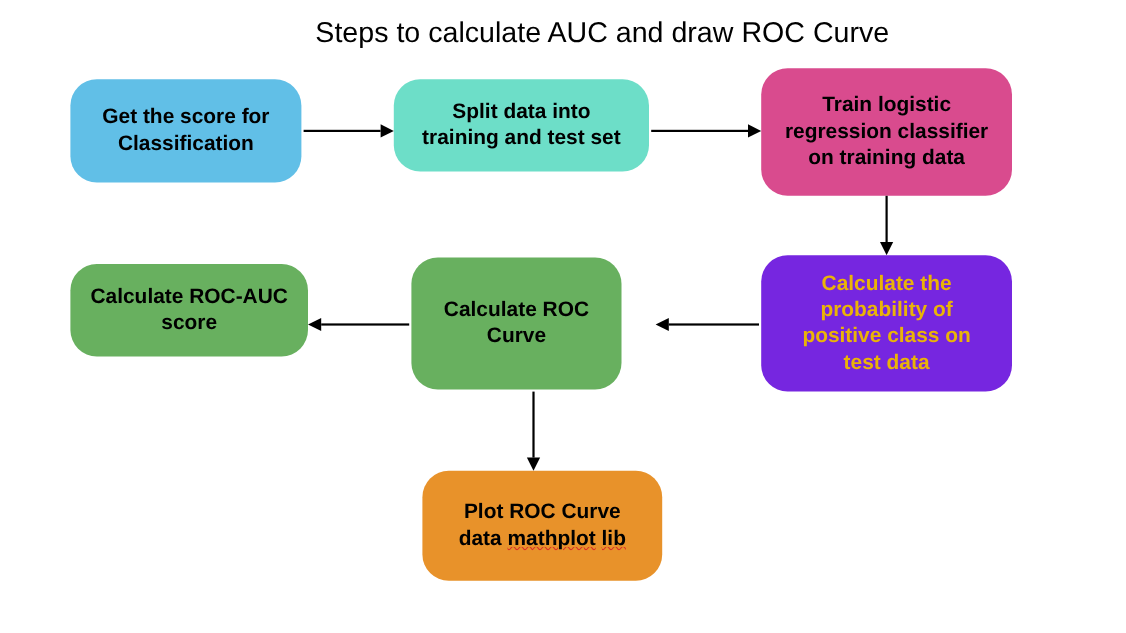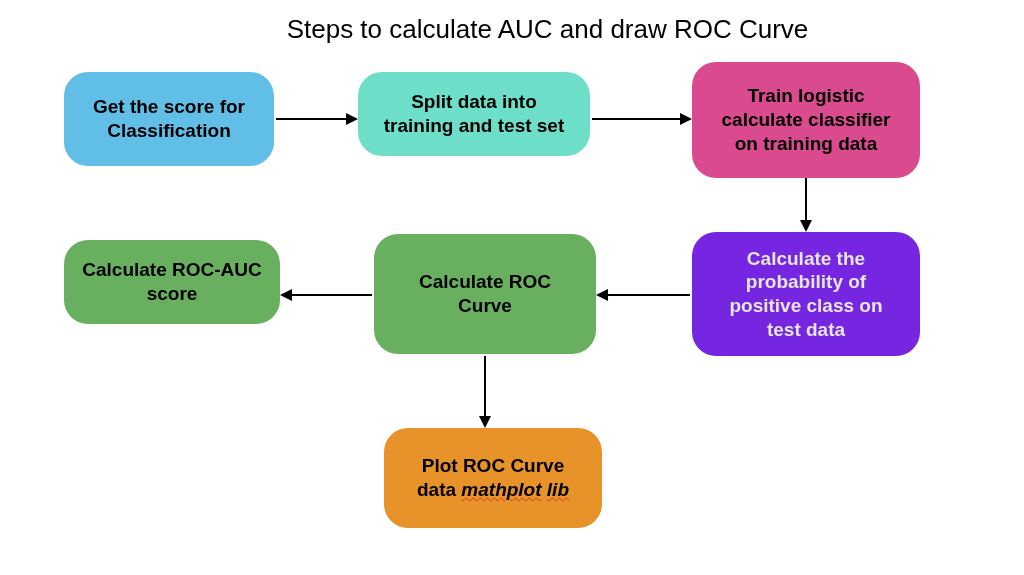--- a/index.html
+++ b/index.html
@@ -28,21 +28,21 @@
     display: flex;
     align-items: center;
     justify-content: center;
     text-align: center;
     padding: 10px 18px;
     font-size: 19px;
     font-weight: 600;
     color: #000;
     line-height: 1.25;
   }
-  .box.purple { color: #e5e5e5; }
+  .box.purple { color: #eab308; }
   .arrow-line {
     position: absolute;
     background: #000;
   }
   .arrow-head-right {
     position: absolute;
     width: 0; height: 0;
     border-top: 6px solid transparent;
     border-bottom: 6px solid transparent;
     border-left: 12px solid #000;
@@ -59,45 +59,44 @@
     width: 0; height: 0;
     border-left: 6px solid transparent;
     border-right: 6px solid transparent;
     border-top: 12px solid #000;
   }
   .underline {
     text-decoration: underline;
     text-decoration-color: #d93025;
     text-decoration-style: wavy;
     text-decoration-thickness: 1px;
-    font-style: italic;
   }
 </style>
 </head>
 <body>
 
 <div class="title">Steps to calculate AUC and draw ROC Curve</div>
 
 <div class="box" style="left:64px; top:72px; width:210px; height:94px; background:#61bfe7">
   <span>Get the score for Classification</span>
 </div>
 
 <div class="box" style="left:358px; top:72px; width:232px; height:84px; background:#6ddec8">
   <span>Split data into training and test set</span>
 </div>
 
 <div class="box" style="left:692px; top:62px; width:228px; height:116px; background:#d94b8e">
-  <span>Train logistic calculate classifier on training data</span>
+  <span>Train logistic regression classifier on training data</span>
 </div>
 
 <div class="box purple" style="left:692px; top:232px; width:228px; height:124px; background:#7626e0">
   <span>Calculate the probability of positive class on test data</span>
 </div>
 
-<div class="box" style="left:374px; top:234px; width:222px; height:120px; background:#68b05f">
+<div class="box" style="left:374px; top:234px; width:191px; height:120px; background:#68b05f">
   <span>Calculate ROC Curve</span>
 </div>
 
 <div class="box" style="left:64px; top:240px; width:216px; height:84px; background:#68b05f">
   <span>Calculate ROC-AUC score</span>
 </div>
 
 <div class="box" style="left:384px; top:428px; width:218px; height:100px; background:#e8922a">
   <span>
     <span>Plot  ROC Curve data </span><span class="underline">mathplot</span><span> </span><span class="underline">lib</span>

